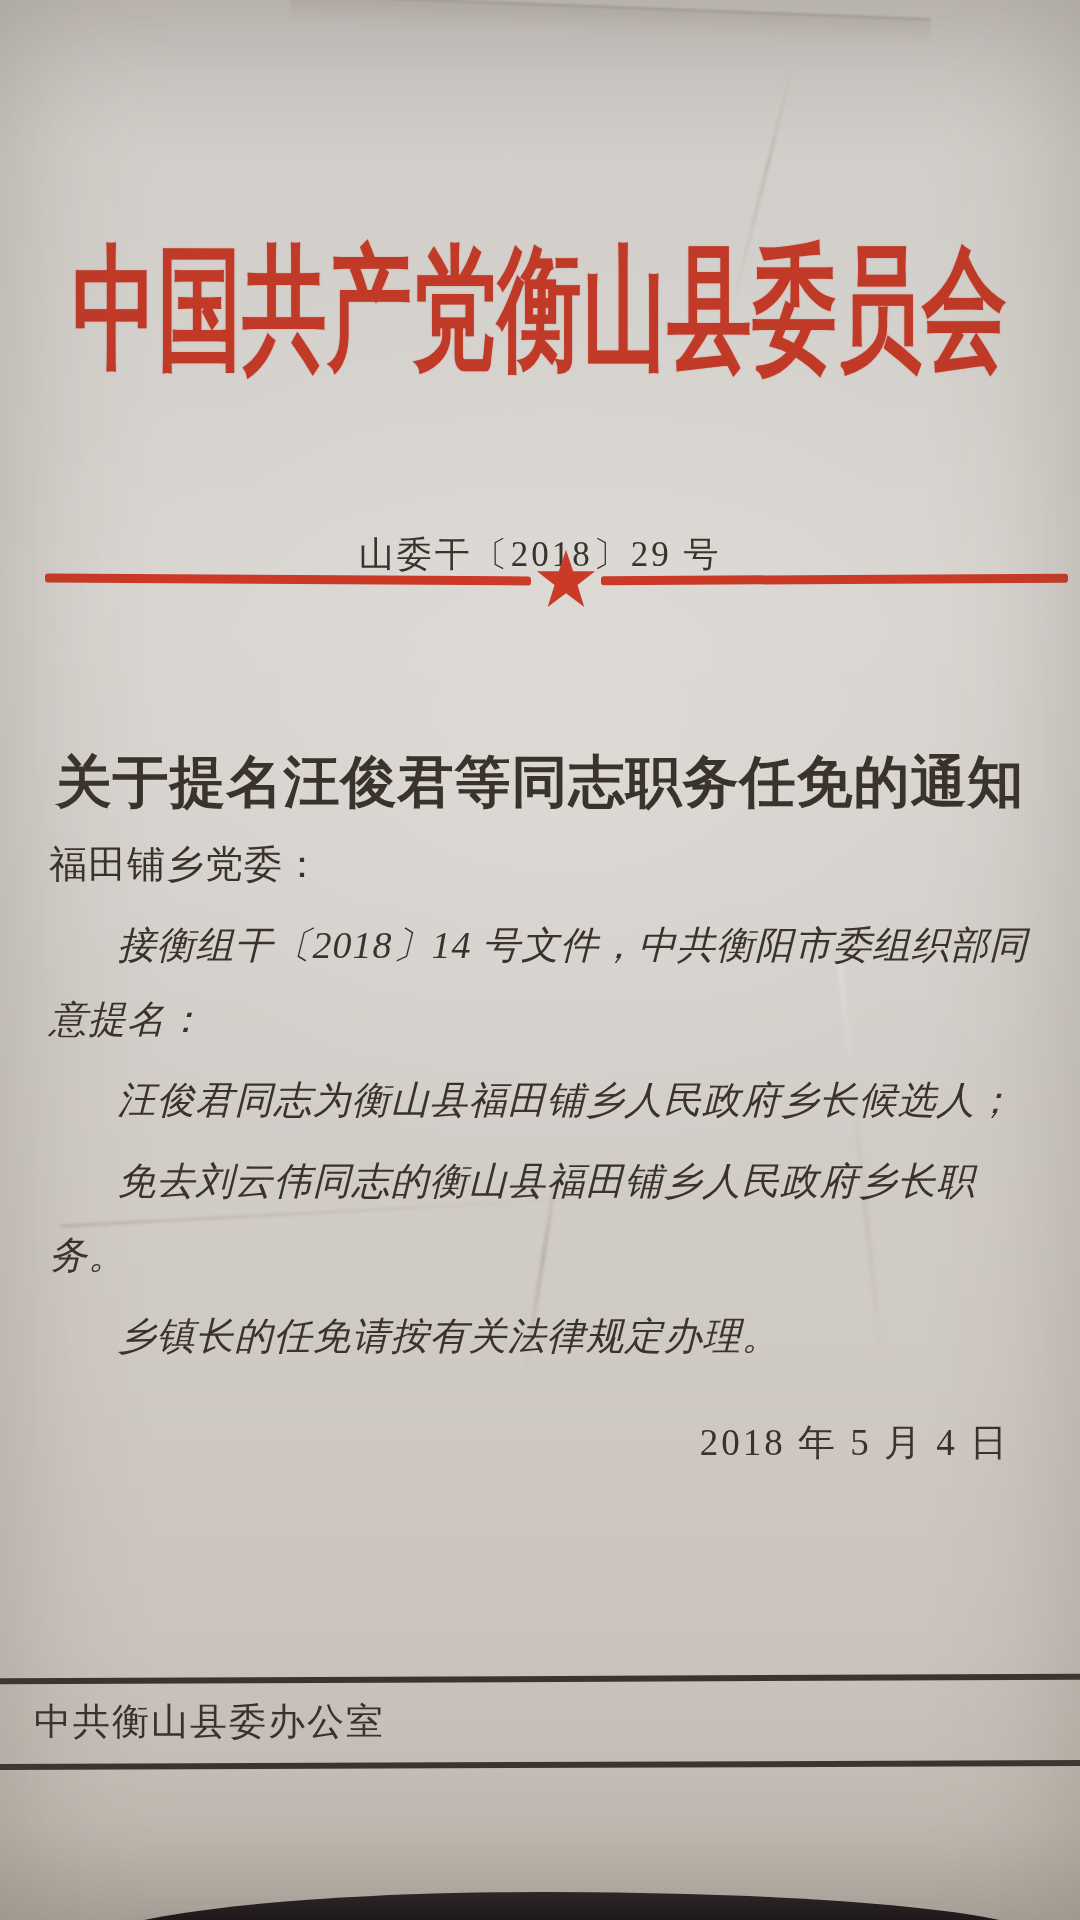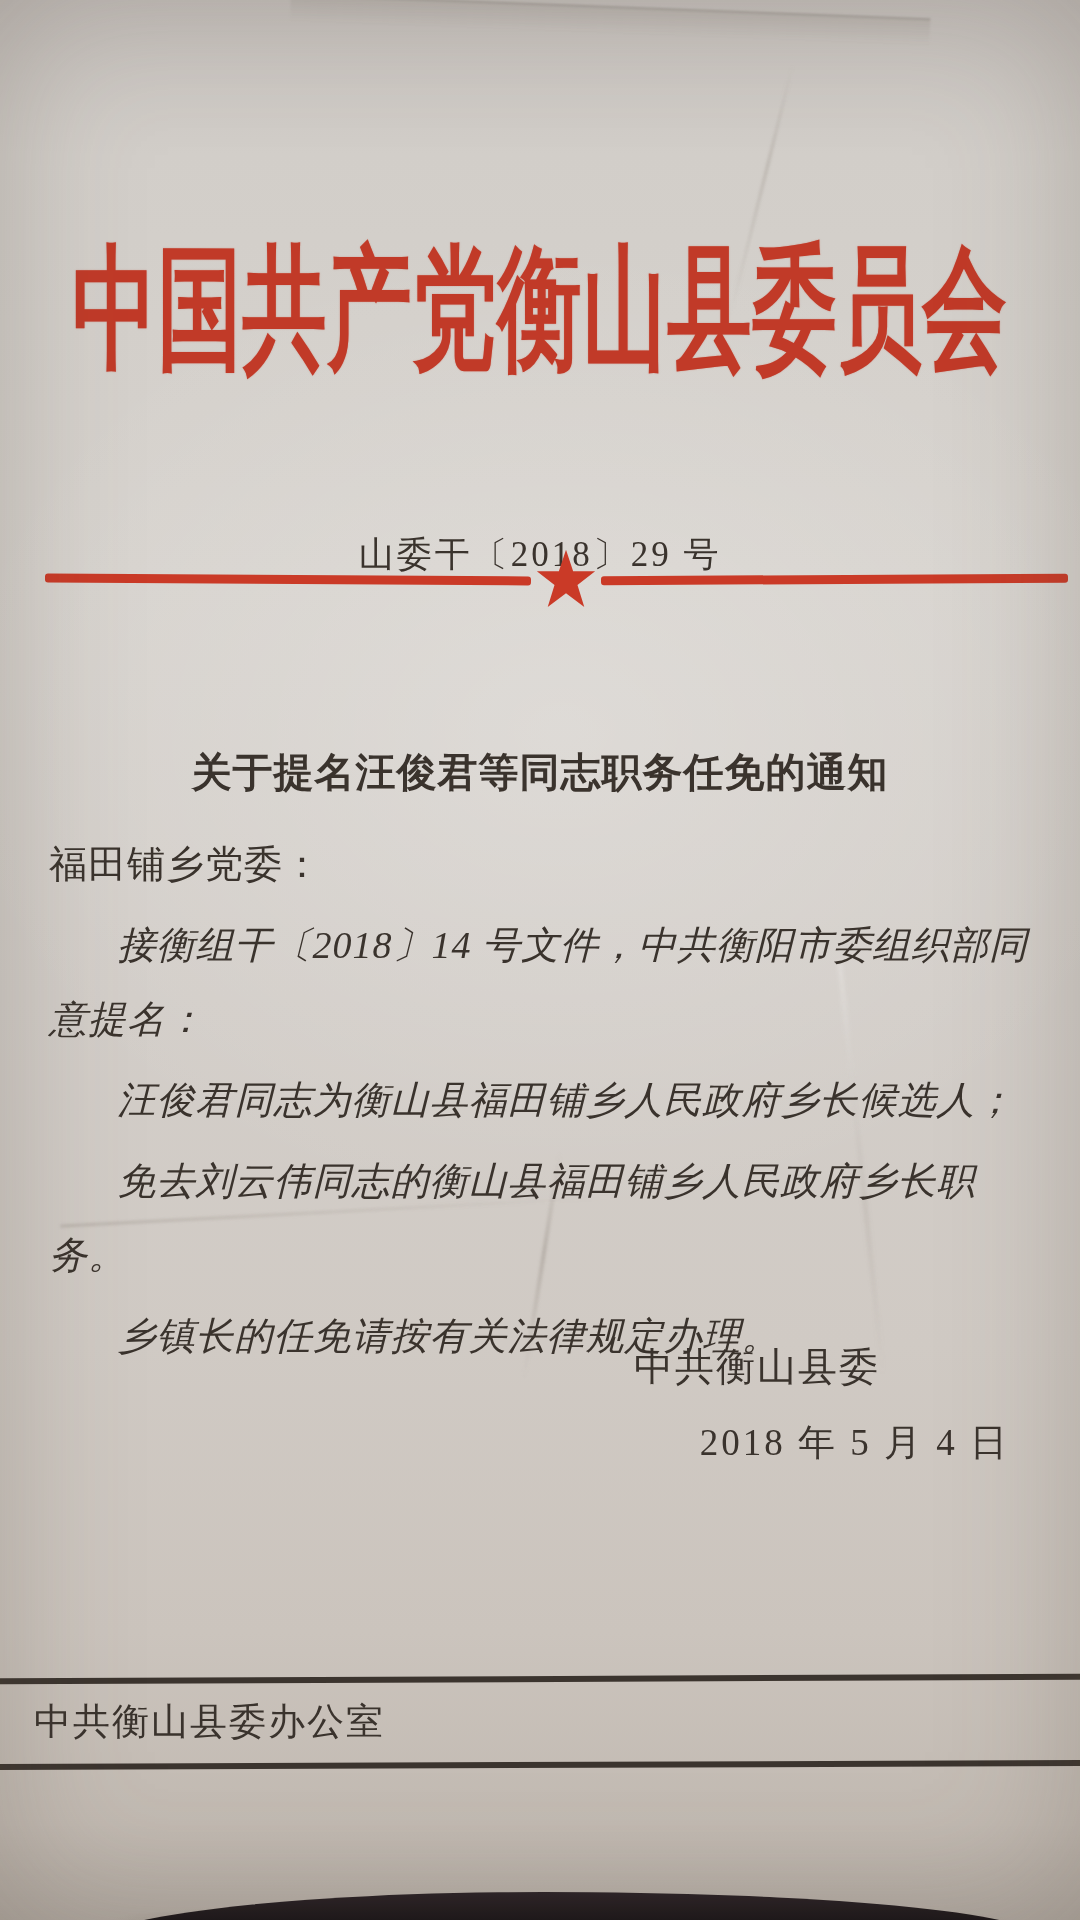--- a/index.html
+++ b/index.html
@@ -73,21 +73,21 @@
     display:flex; align-items:center;
   }
   .rule-seg { height:9px; background:var(--rule-red, #ca3a27); border-radius:3px; }
   .rule-seg.left  { width:486px; transform:rotate(0.35deg); }
   .rule-seg.right { flex:1; transform:rotate(-0.3deg); }
   .rule-star { width:62px; height:62px; margin:0 4px; color:var(--rule-red, #ca3a27); flex:0 0 auto; }
   .rule-star svg { width:100%; height:100%; display:block; }
 
   .notice-title {
     position:absolute; top:745px; left:0; right:0; text-align:center;
-    font-size:40px; font-weight:700; letter-spacing:1px;
+    font-size:56px; font-weight:700; letter-spacing:1px;
     color:var(--text-black, #3a332d); white-space:nowrap;
   }
 
   .body-block {
     position:absolute; top:820px; left:42px; right:38px;
     font-size:38px; line-height:74px; letter-spacing:1px;
     color:var(--text-black, #3a332d);
   }
   .body-block p { margin:7px; }
   .body-block p.indent { text-indent:1.8em;font-style:italic; }
@@ -158,21 +158,20 @@
   <div class="notice-title">关于提名汪俊君等同志职务任免的通知</div>
 
   <div class="body-block">
     <p>福田铺乡党委：</p>
     <p class="indent">接衡组干〔2018〕14 号文件，中共衡阳市委组织部同意提名：</p>
     <p class="indent">汪俊君同志为衡山县福田铺乡人民政府乡长候选人；</p>
     <p class="indent">免去刘云伟同志的衡山县福田铺乡人民政府乡长职务。</p>
     <p class="indent">乡镇长的任免请按有关法律规定办理。</p>
   </div>
 
-  <div class="sig-org">中共衡山县委</div>
   <div class="sig-date">2018 年 5 月 4 日</div>
 
   <div class="footer">
     <div class="footer-rule top"></div>
     <div class="footer-row">
       <span>中共衡山县委办公室</span>
     </div>
     <div class="footer-rule bottom"></div>
   </div>
 

